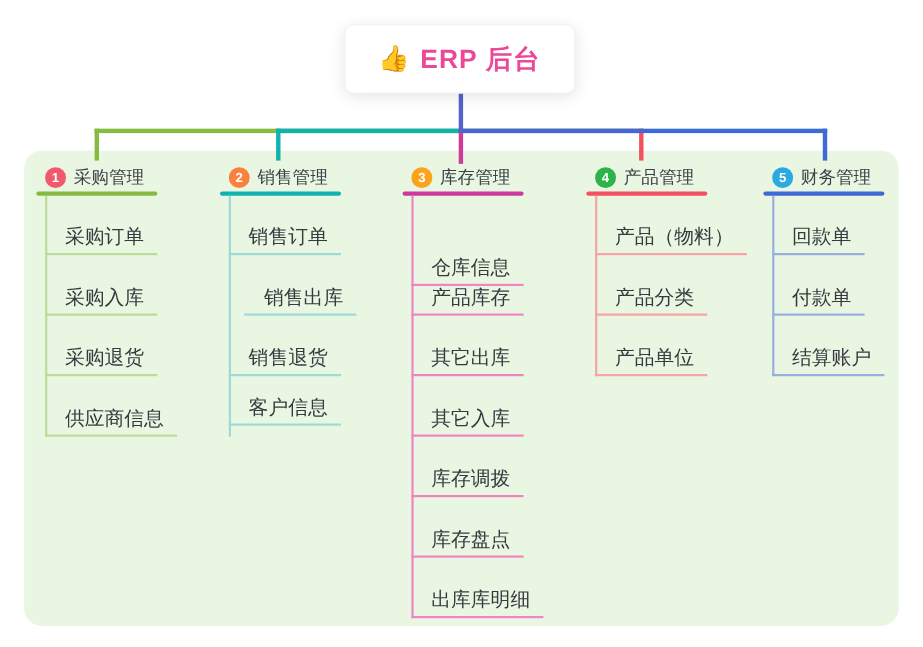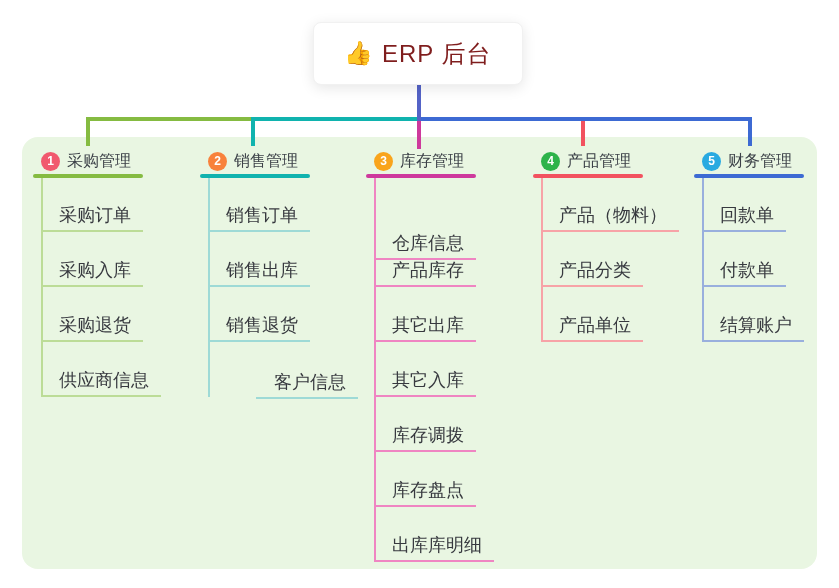--- a/index.html
+++ b/index.html
@@ -12,21 +12,21 @@
     background:#e9f6e2;border-radius:16px;
   }
   .root-node{
     position:absolute;left:313px;top:22px;width:210px;height:63px;
     background:#ffffff;border:1px solid #f1f1f1;border-radius:8px;
     box-shadow:0 3px 14px rgba(0,0,0,0.10);
     display:flex;align-items:center;justify-content:center;gap:9px;
     box-sizing:border-box;
   }
   .root-icon{font-size:23px;line-height:1;}
-  .root-label{font-size:24px;color:#7f1d1d;letter-spacing:1px;}
+  .root-label{font-size:24px;color:#ec4899;letter-spacing:1px;font-weight:bold;}
   .cline{position:absolute;}
   .branch-header{position:absolute;display:flex;align-items:center;gap:7px;height:20px;}
   .badge{
     width:19px;height:19px;border-radius:50%;color:#ffffff;font-size:12px;font-weight:bold;
     display:flex;align-items:center;justify-content:center;flex:0 0 auto;
   }
   .branch-title{font-size:16px;color:#3c4148;white-space:nowrap;}
   .title-underline{position:absolute;height:4px;border-radius:2px;}
   .child-vline{position:absolute;width:2px;}
   .branch-item{position:absolute;white-space:nowrap;}
@@ -67,23 +67,23 @@
       <div class="branch-item" style="left: 41px; top: 260px;"><span style="border-bottom-color: rgb(188, 220, 151);">采购入库</span></div>
       <div class="branch-item" style="left: 41px; top: 315px;"><span style="border-bottom-color: rgb(188, 220, 151);">采购退货</span></div>
       <div class="branch-item" style="left: 41px; top: 370px;"><span style="border-bottom-color: rgb(188, 220, 151);">供应商信息</span></div>
       <div class="branch-header" style="left: 208px; top: 151px;">
         <span class="badge" style="background: rgb(248, 130, 60);">2</span>
         <span class="branch-title">销售管理</span>
       </div>
       <div class="title-underline" style="left: 200px; top: 174px; width: 110px; background: rgb(16, 179, 174);"></div>
       <div class="child-vline" style="left: 208px; top: 178px; height: 219px; background: rgb(158, 218, 214);"></div>
       <div class="branch-item" style="left: 208px; top: 205px;"><span style="border-bottom-color: rgb(158, 218, 214);">销售订单</span></div>
-      <div class="branch-item" style="left: 208px; top: 260px;"><span style="border-bottom-color: rgb(158, 218, 214);">销售出库</span></div>
+      <div class="branch-item" style="left: 208px; top: 260px;"><span style="border-bottom-color: rgb(158, 218, 214); margin-left: 14px;">销售出库</span></div>
       <div class="branch-item" style="left: 208px; top: 315px;"><span style="border-bottom-color: rgb(158, 218, 214);">销售退货</span></div>
-      <div class="branch-item" style="left: 208px; top: 372px; margin-left: 48px;"><span style="border-bottom-color: rgb(158, 218, 214);">客户信息</span></div>
+      <div class="branch-item" style="left: 208px; top: 360px;"><span style="border-bottom-color: rgb(158, 218, 214);">客户信息</span></div>
       <div class="branch-header" style="left: 374px; top: 151px;">
         <span class="badge" style="background: rgb(249, 164, 27);">3</span>
         <span class="branch-title">库存管理</span>
       </div>
       <div class="title-underline" style="left: 366px; top: 174px; width: 110px; background: rgb(206, 57, 156);"></div>
       <div class="child-vline" style="left: 374px; top: 178px; height: 384px; background: rgb(239, 133, 194);"></div>
       <div class="branch-item" style="left: 374px; top: 205px;"><span style="border-bottom-color: rgb(239, 133, 194); margin-top: 28px;">仓库信息</span></div>
       <div class="branch-item" style="left: 374px; top: 260px;"><span style="border-bottom-color: rgb(239, 133, 194);">产品库存</span></div>
       <div class="branch-item" style="left: 374px; top: 315px;"><span style="border-bottom-color: rgb(239, 133, 194);">其它出库</span></div>
       <div class="branch-item" style="left: 374px; top: 370px;"><span style="border-bottom-color: rgb(239, 133, 194);">其它入库</span></div>

